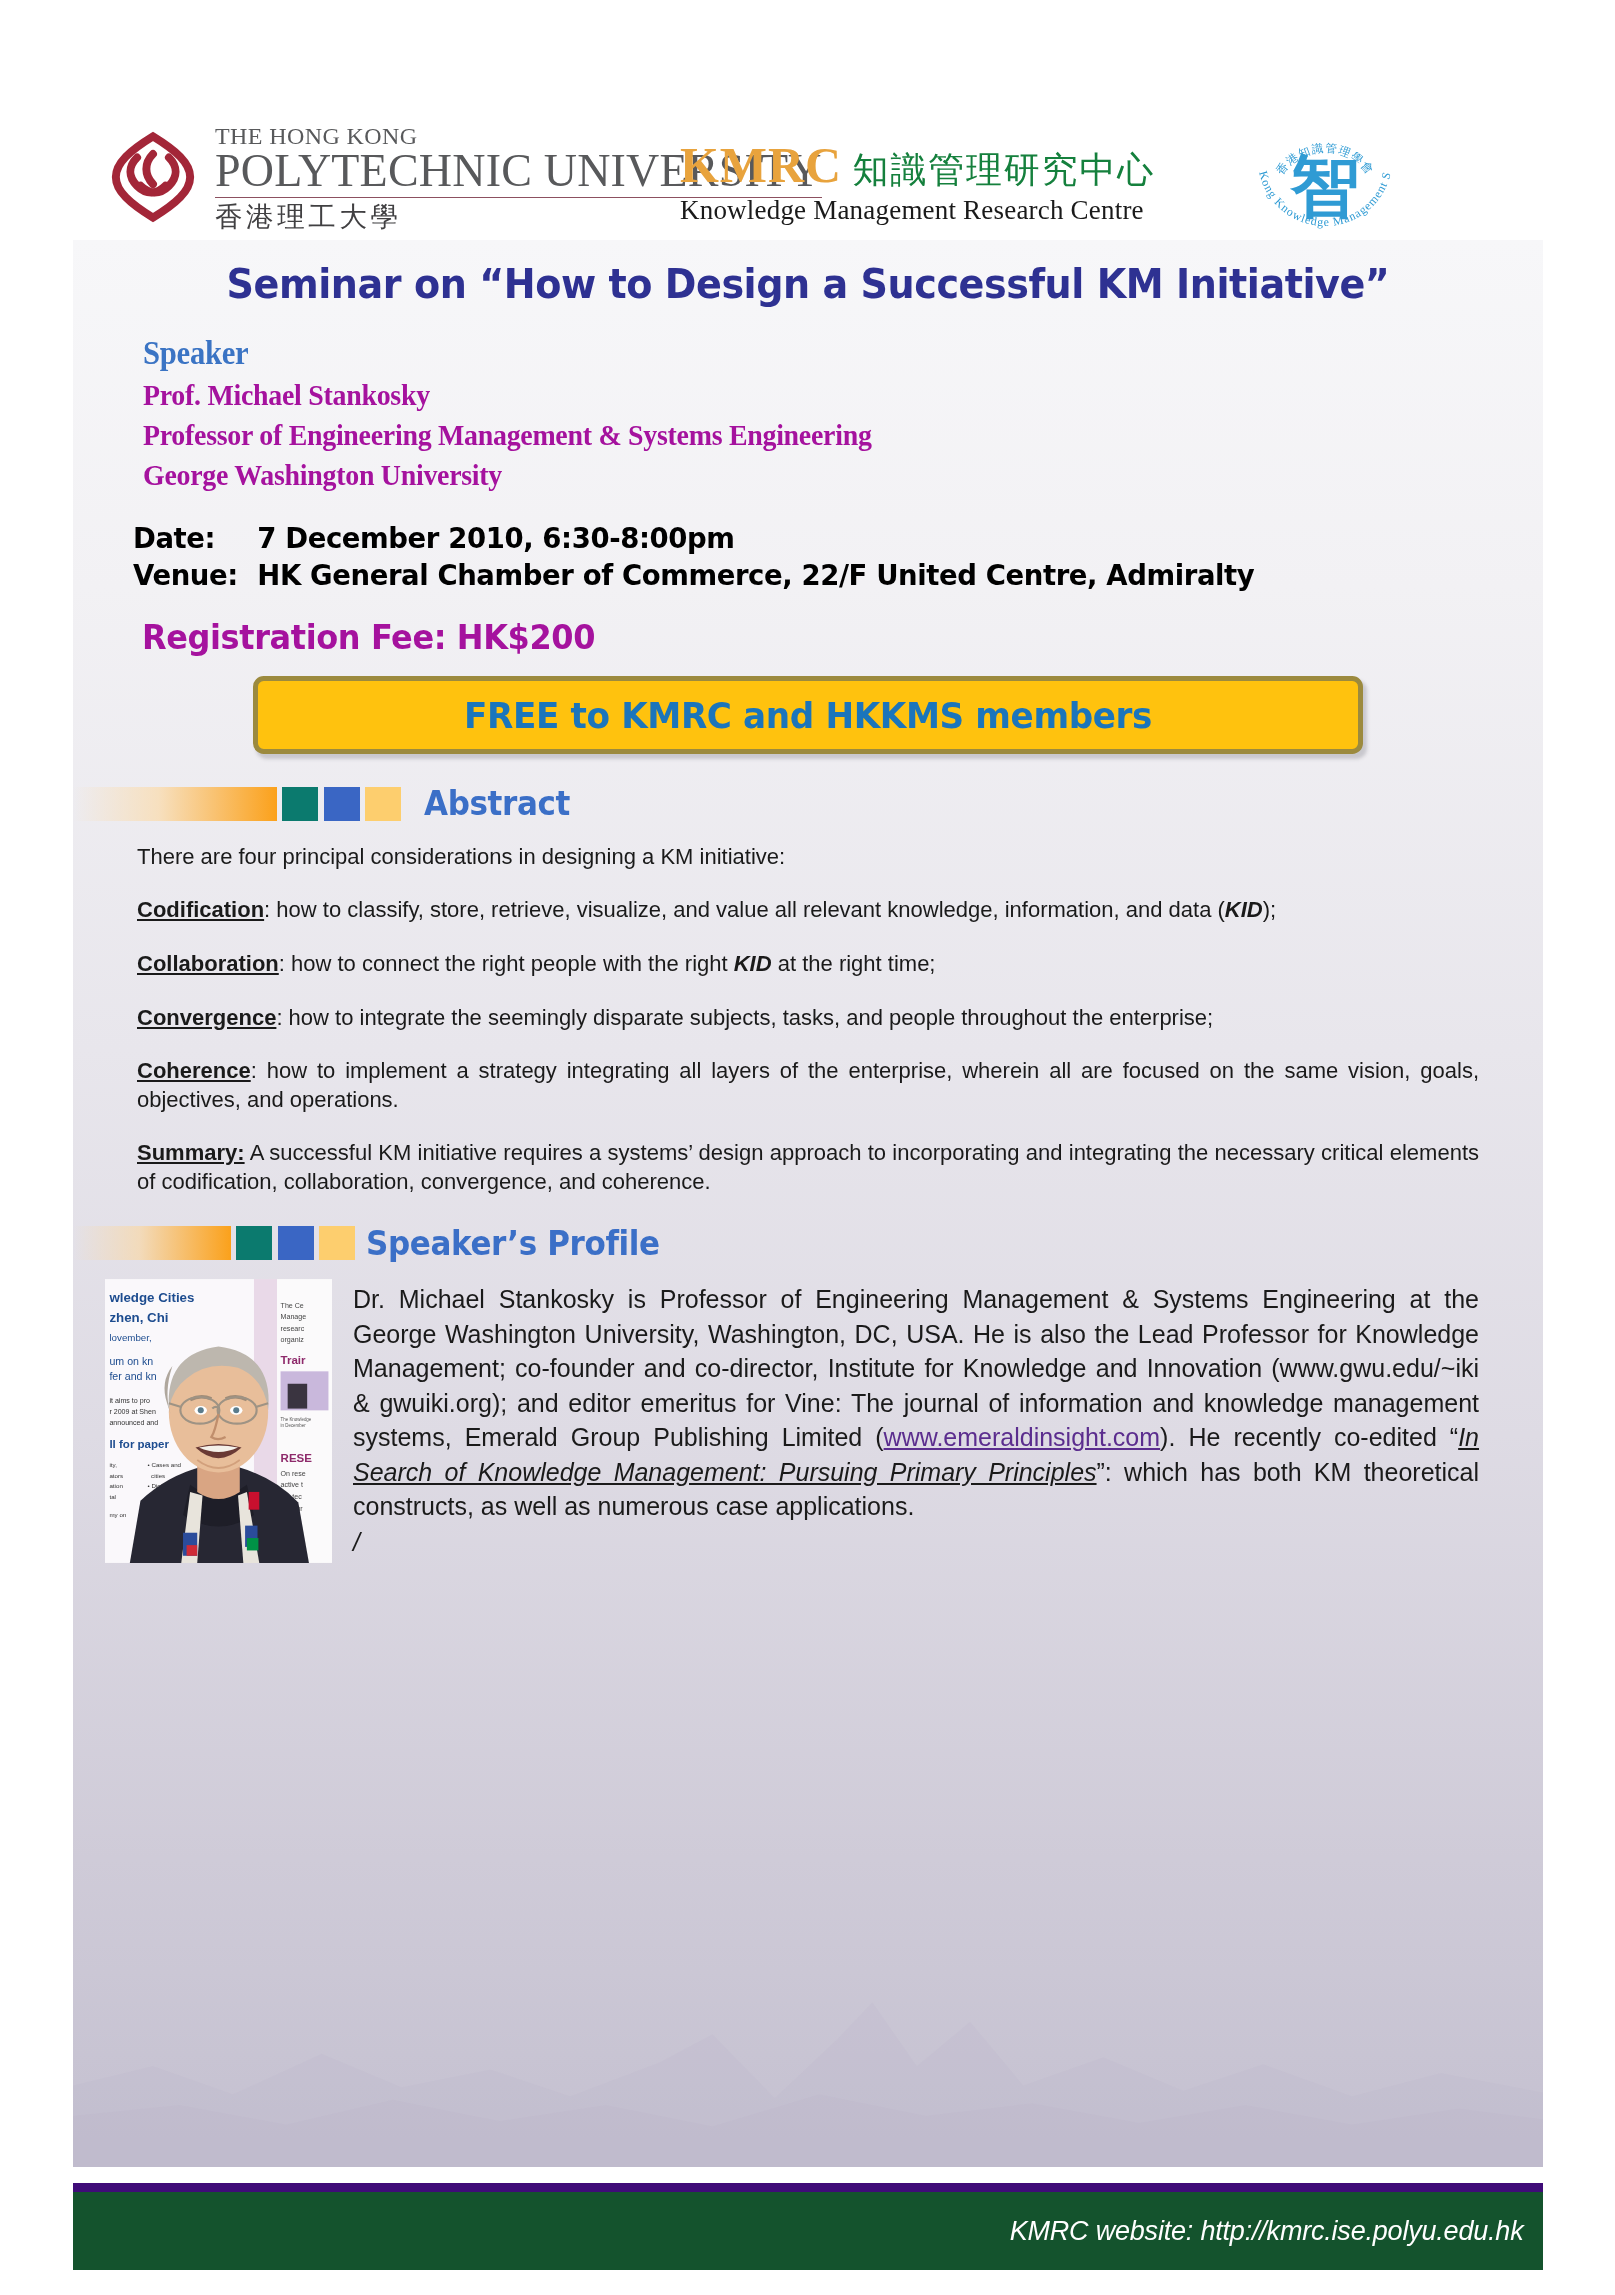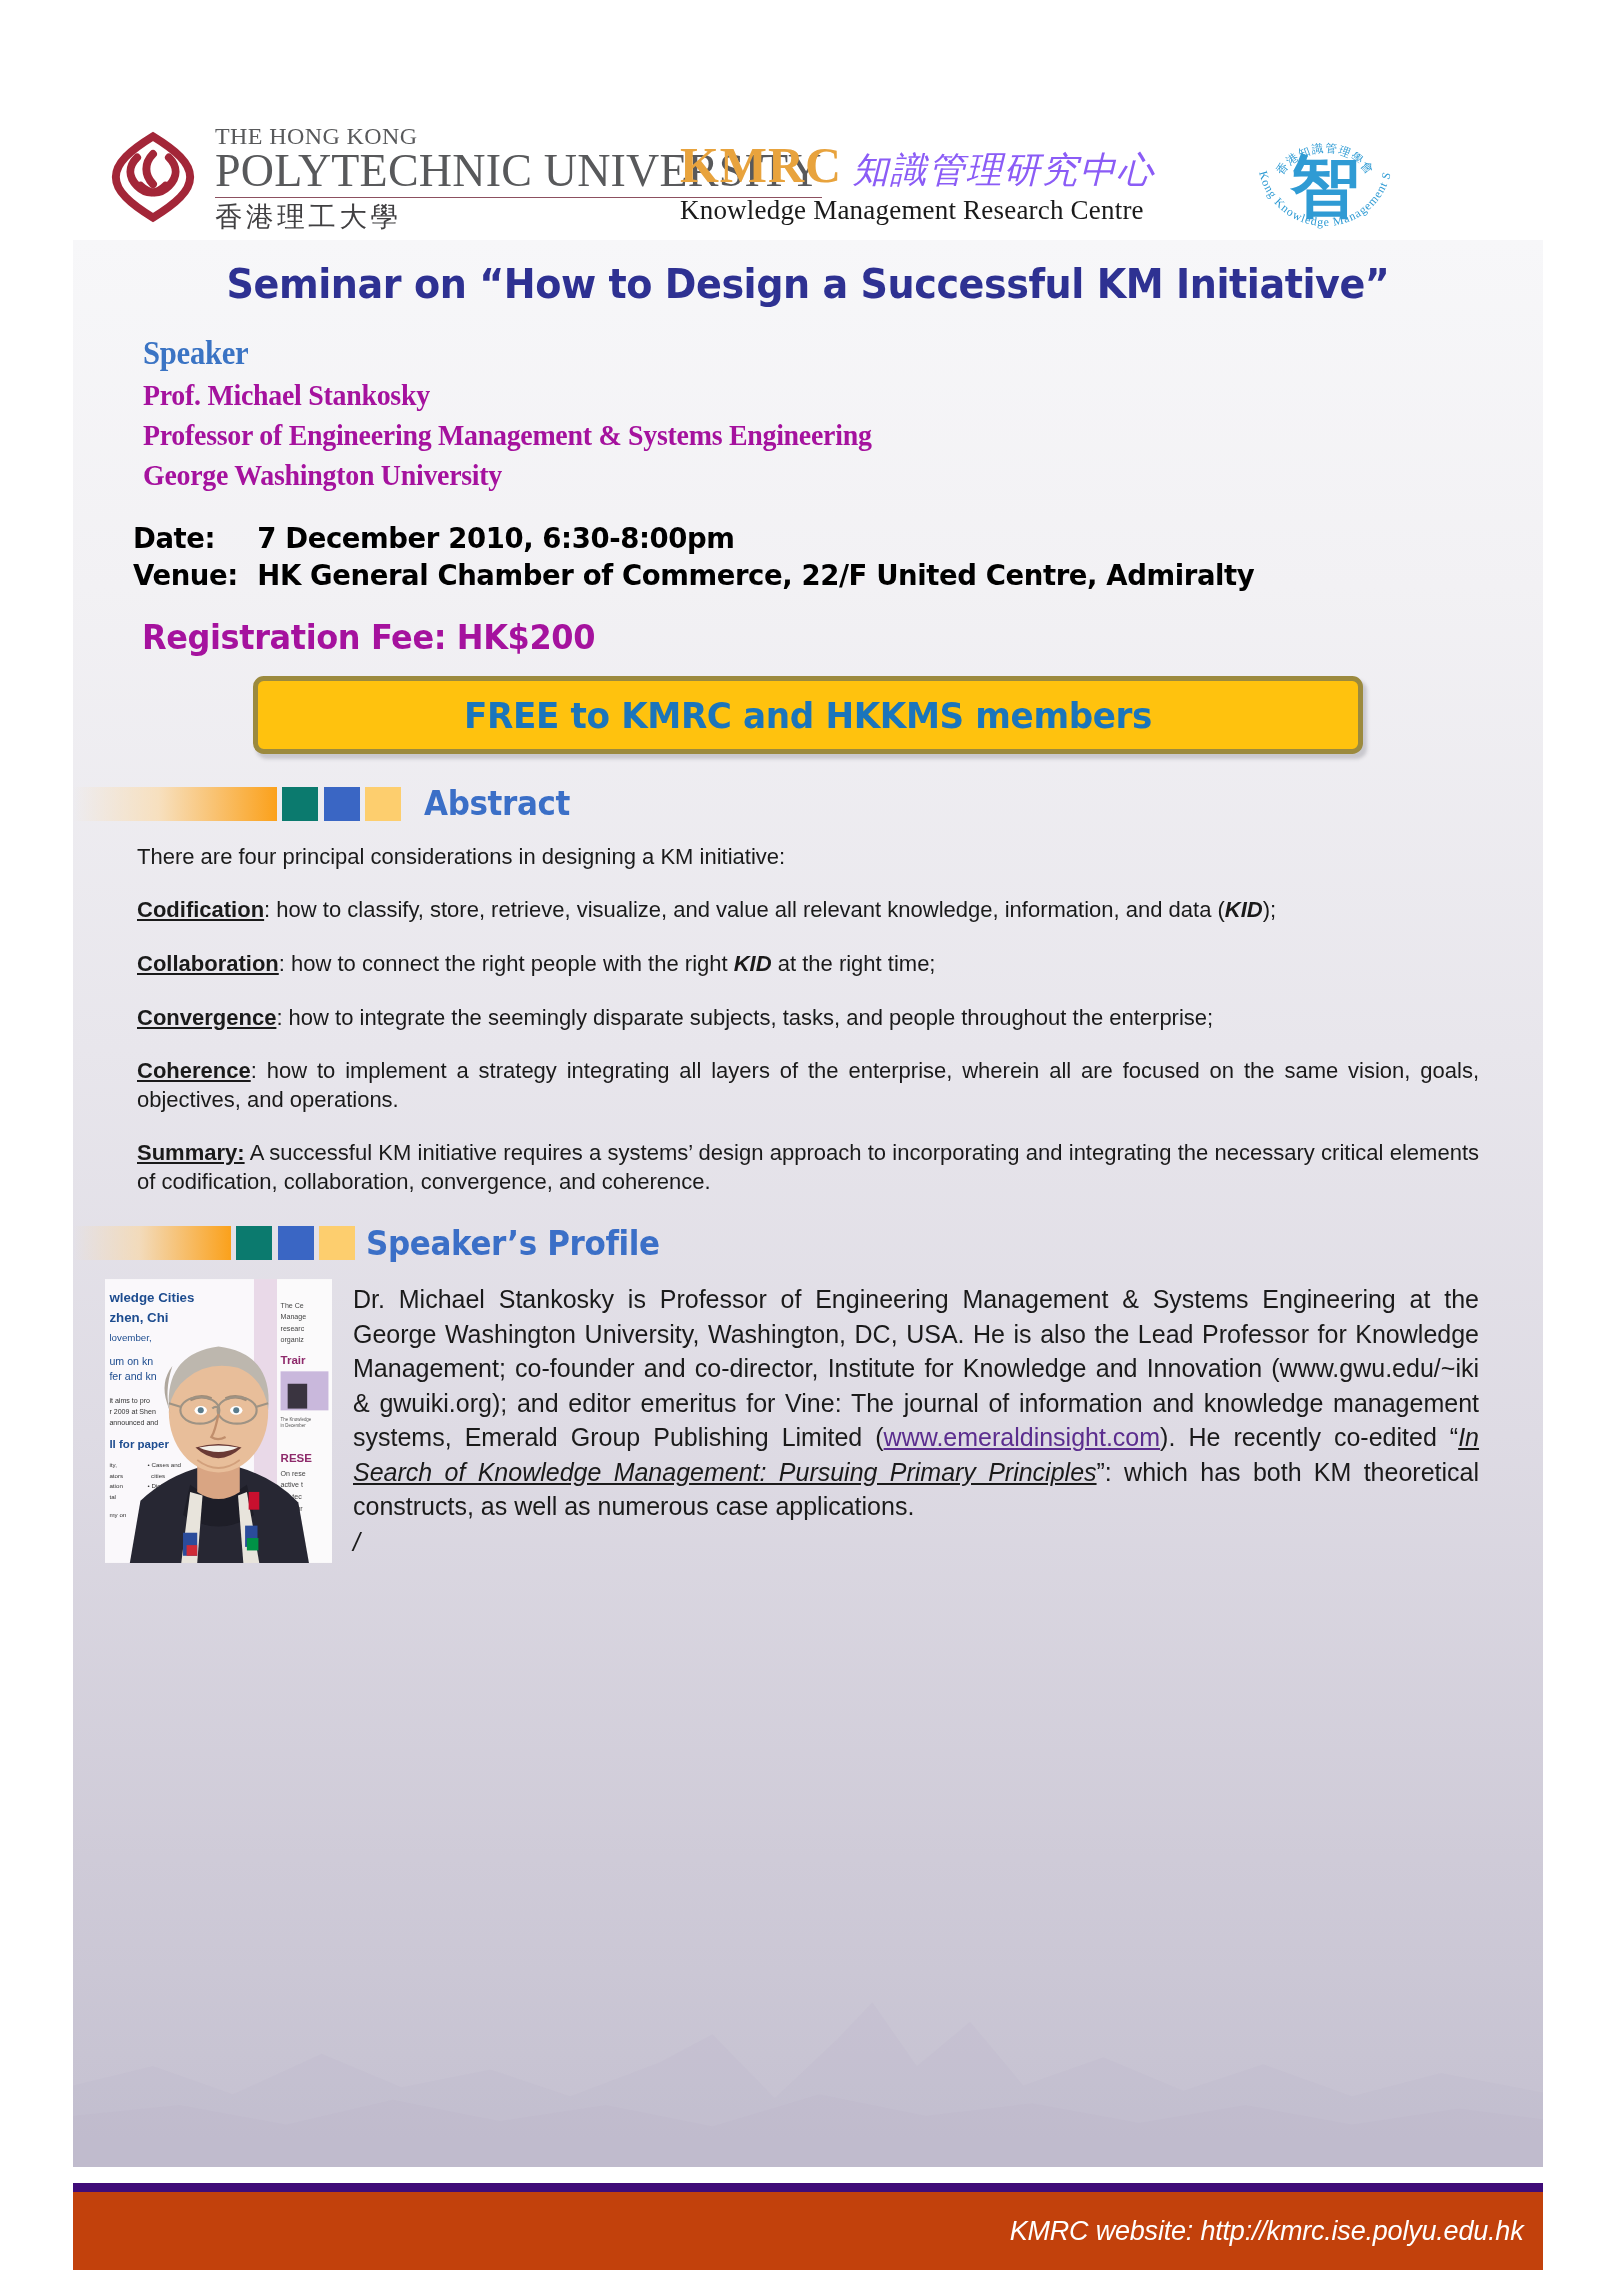--- a/index.html
+++ b/index.html
@@ -88,22 +88,21 @@
     font-family: "Liberation Serif", serif;
     font-weight: bold;
     font-size: 50px;
     color: #E8A33D;
     letter-spacing: 0.9px;
     line-height: 1;
   }
   .kmrc-zh {
     font-family: "DejaVu Sans", sans-serif;
     font-size: 36px;
-    font-style: italic;
-    color: #8b5cf6;
+    color: #15803d;
     letter-spacing: 1.8px;
     line-height: 1;
   }
   .kmrc-full {
     font-family: "Liberation Serif", serif;
     font-weight: normal;
     font-size: 27px;
     color: #1A1A1A;
     margin-top: 5.3px;
     letter-spacing: 0.2px;
@@ -316,21 +315,21 @@
     left: 73px; top: 2183px;
     width: 1470px;
     height: 9px;
     background: #3F0C78;
   }
   .footer-bar {
     position: absolute;
     left: 73px; top: 2192px;
     width: 1470px;
     height: 78px;
-    background: #c2410c;
+    background: #14532d;
     display: flex;
     align-items: center;
     justify-content: flex-end;
   }
   .footer-text {
     font-family: "Liberation Sans", sans-serif;
     font-style: italic;
     font-size: 27px;
     color: #FFFFFF;
     padding-right: 19.5px;

